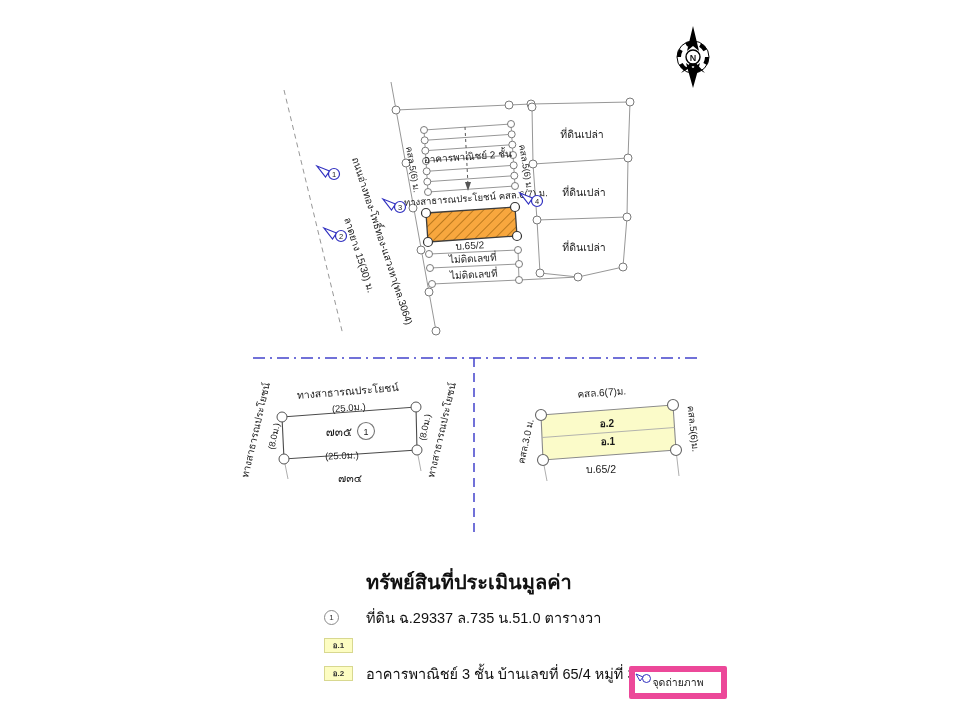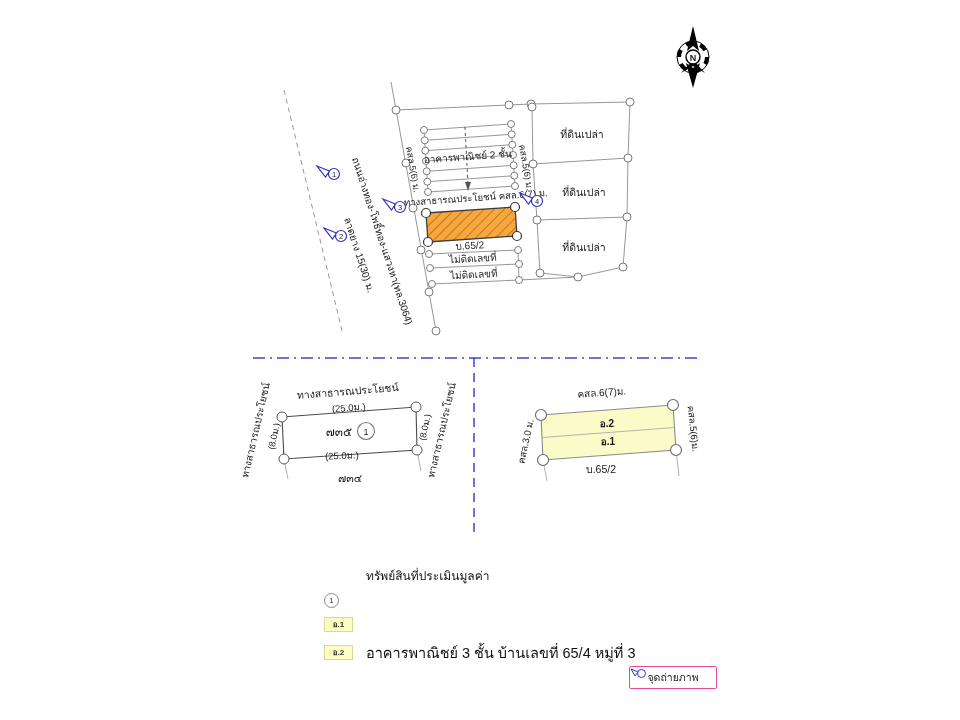--- a/index.html
+++ b/index.html
@@ -1,29 +1,29 @@
 <!DOCTYPE html>
 <html><head>
 <meta charset="utf-8">
 <style>
   html,body{margin:0;padding:0;background:#ffffff;}
   #page{position:relative;width:960px;height:720px;background:#ffffff;overflow:hidden;
         font-family:"Liberation Sans", sans-serif;}
   svg{position:absolute;left:0;top:0;}
   svg text{font-family:"Liberation Sans", sans-serif;fill:#1a1a1a;}
   .legend{position:absolute;left:318px;top:566px;width:360px;}
-  .legend-title{font-size:12px;font-weight:normal;color:#111;margin-left:48px;margin-bottom:8px;}
+  .legend-title{font-size:20px;font-weight:bold;color:#111;margin-left:48px;margin-bottom:8px;}
   .legend-row{display:flex;align-items:center;margin-bottom:9px;}
   .badge-col{width:48px;display:flex;justify-content:flex-start;padding-left:6px;box-sizing:border-box;}
   .circle-badge{width:13px;height:13px;border:1.3px solid #8a8a8a;border-radius:50%;
       display:flex;align-items:center;justify-content:center;font-size:8px;color:#333;background:#fff;}
   .yellow-badge{width:27px;height:13px;background:#fdfdc2;border:1px solid #d8d890;
       display:flex;align-items:center;justify-content:center;font-size:8px;font-weight:bold;color:#333;}
   .legend-text{font-size:14.5px;color:#111;}
-  .photo-box{position:absolute;left:629px;top:666px;width:86px;height:21px;border:1px solid #ec4899;
+  .photo-box{position:absolute;left:629px;top:666px;width:86px;height:21px;border:6px solid #ec4899;
       border-radius:2px;background:#fff;display:flex;align-items:center;justify-content:center;gap:3px;}
   .photo-box span{font-size:10.5px;color:#222;}
 </style>
 </head>
 <body>
 
 <div id="page">
 
 <svg width="960" height="720" viewBox="0 0 960 720">
   <defs>
@@ -202,20 +202,21 @@
     <text x="601" y="473" text-anchor="middle" font-size="10.5">บ.65/2</text>
   </g>
 </svg>
 
 <div class="legend">
   <div class="legend-title">ทรัพย์สินที่ประเมินมูลค่า</div>
   <div class="legend-row">
     <div class="badge-col">
           <div class="circle-badge">1</div>
         </div>
+    <div class="legend-text">ที่ดิน ฉ.29337 ล.735 น.51.0 ตารางวา</div>
   </div>
   <div class="legend-row">
     <div class="badge-col">
           <div class="yellow-badge">อ.1</div>
         </div>
   </div>
   <div class="legend-row">
     <div class="badge-col">
           <div class="yellow-badge">อ.2</div>
         </div>

